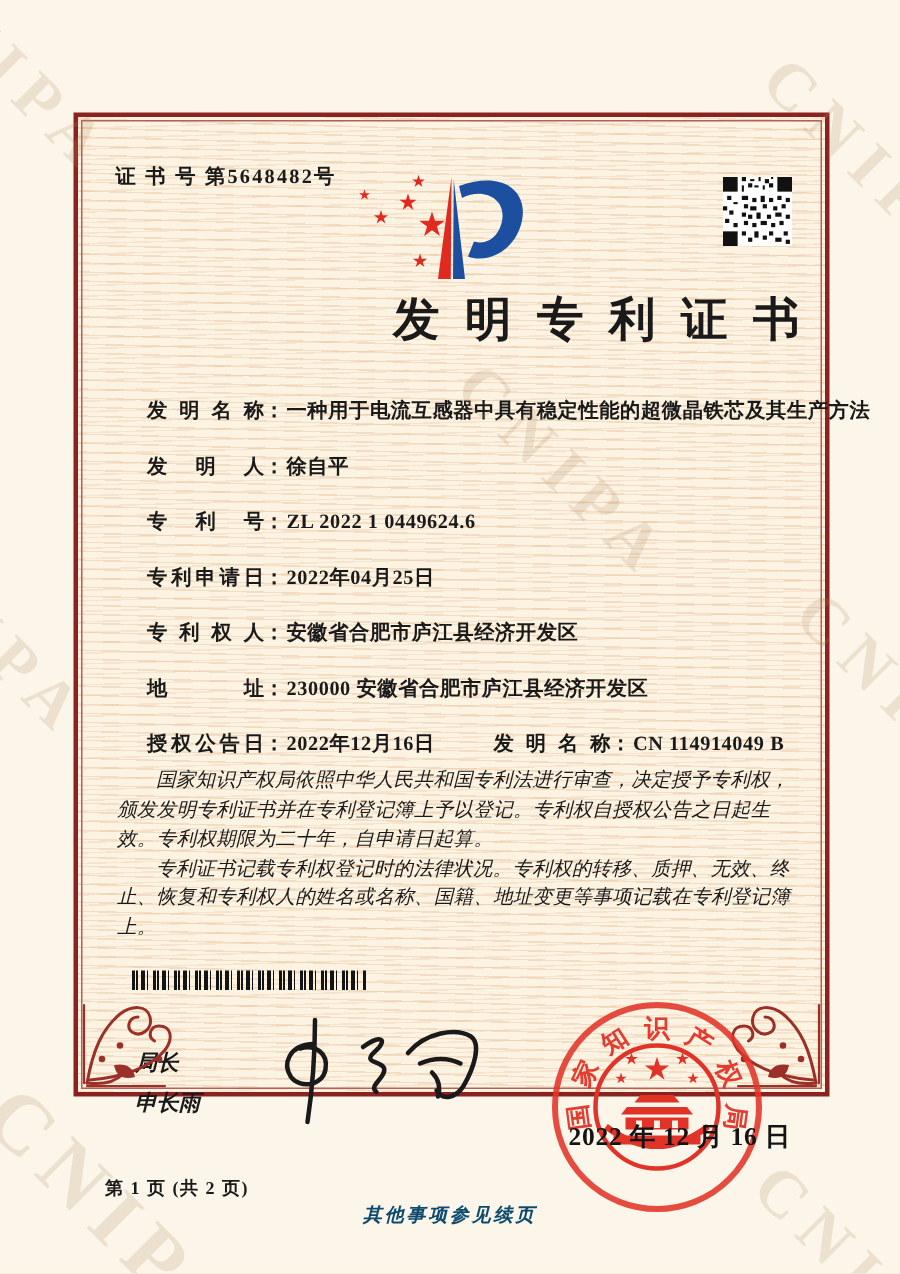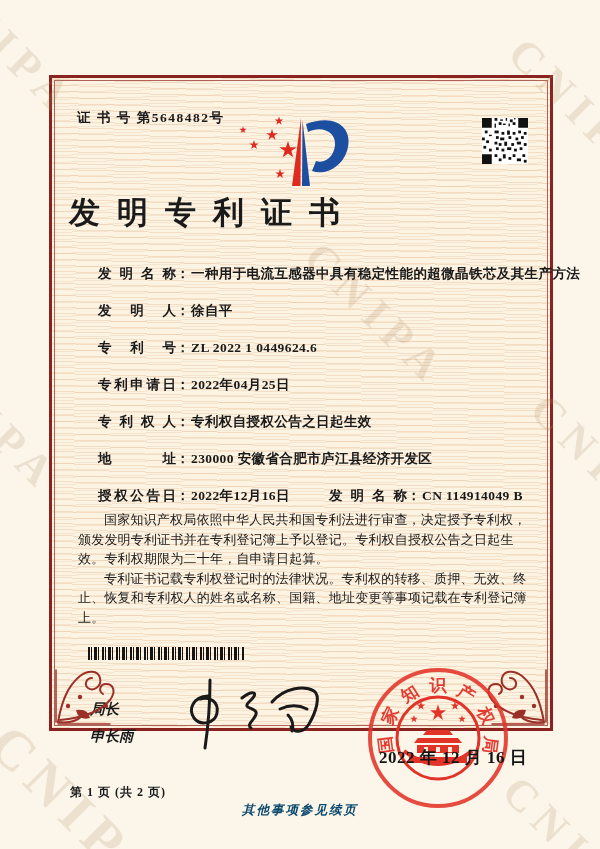--- a/index.html
+++ b/index.html
@@ -33,37 +33,37 @@
   }
   .frame-inner { position:absolute; inset:2px; border:1px solid #b0625a; pointer-events:none; }
   
   .certnum {
     position:absolute; left:25px; top:31px;
     font-size:13.5px; font-weight:bold; letter-spacing:1.5px;
   }
   .logo { position:absolute; left:180px; top:34px; width:144px; height:80px; }
   .qr   { position:absolute; left:430px; top:40px; width:46px; height:46px; background:#fff; }
   .title {
-    position:absolute; left:0; right:0; top:114px; text-align:left;
+    position:absolute; left:0; right:0; top:114px; text-align:right;
     font-size:31px; font-weight:bold; letter-spacing:17px; text-indent:17px;
   }
   
   .fields { position:absolute; left:26px; top:177px; width:456px;margin-left:20px; }
   .frow { height:37px; line-height:37px; font-size:13.5px; font-weight:bold; white-space:nowrap; }
   .flabel {
     display:inline-block; width:78px; vertical-align:top;
     text-align:justify; text-align-last:justify;
   }
   .fcolon { display:inline-block; width:15px; vertical-align:top; }
   .fvalue { letter-spacing:0.4px; }
   .fvalue-fixed { display:inline-block; width:138px; vertical-align:top; }
   
   .paras {
     position:absolute; left:26px; top:432px; width:452px;
-    font-size:13px; line-height:19.5px; letter-spacing:0.2px; 
+    font-size:13px; line-height:19.5px; letter-spacing:0.2px; font-style:italic;
   }
   .paras p { text-indent:2em; }
   
   .barcode {
     position:absolute; left:36px; top:569px; width:156px; height:13px;
     background:repeating-linear-gradient(90deg,
       #141414 0 2px, transparent 2px 3px,
       #141414 3px 4px, transparent 4px 6px,
       #141414 6px 9px, transparent 9px 10px,
       #141414 10px 11px, transparent 11px 14px);
@@ -204,21 +204,21 @@
       <div class="frow">
         <span class="flabel">发明人</span><span class="fcolon">：</span><span class="fvalue">徐自平</span>
       </div>
       <div class="frow">
         <span class="flabel">专利号</span><span class="fcolon">：</span><span class="fvalue">ZL 2022 1 0449624.6</span>
       </div>
       <div class="frow">
         <span class="flabel">专利申请日</span><span class="fcolon">：</span><span class="fvalue">2022年04月25日</span>
       </div>
       <div class="frow">
-        <span class="flabel">专利权人</span><span class="fcolon">：</span><span class="fvalue">专利权自授权公告之日起生效</span>
+        <span class="flabel">专利权人</span><span class="fcolon">：</span><span class="fvalue">安徽省合肥市庐江县经济开发区</span>
       </div>
       <div class="frow">
         <span class="flabel">地址</span><span class="fcolon">：</span><span class="fvalue">230000 安徽省合肥市庐江县经济开发区</span>
       </div>
       <div class="frow">
         <span class="flabel">授权公告日</span><span class="fcolon">：</span><span class="fvalue fvalue-fixed">2022年12月16日</span><span class="flabel">发明名称</span><span class="fcolon">：</span><span class="fvalue">CN 114914049 B</span>
       </div>
     </div>
 
     <div class="paras">

